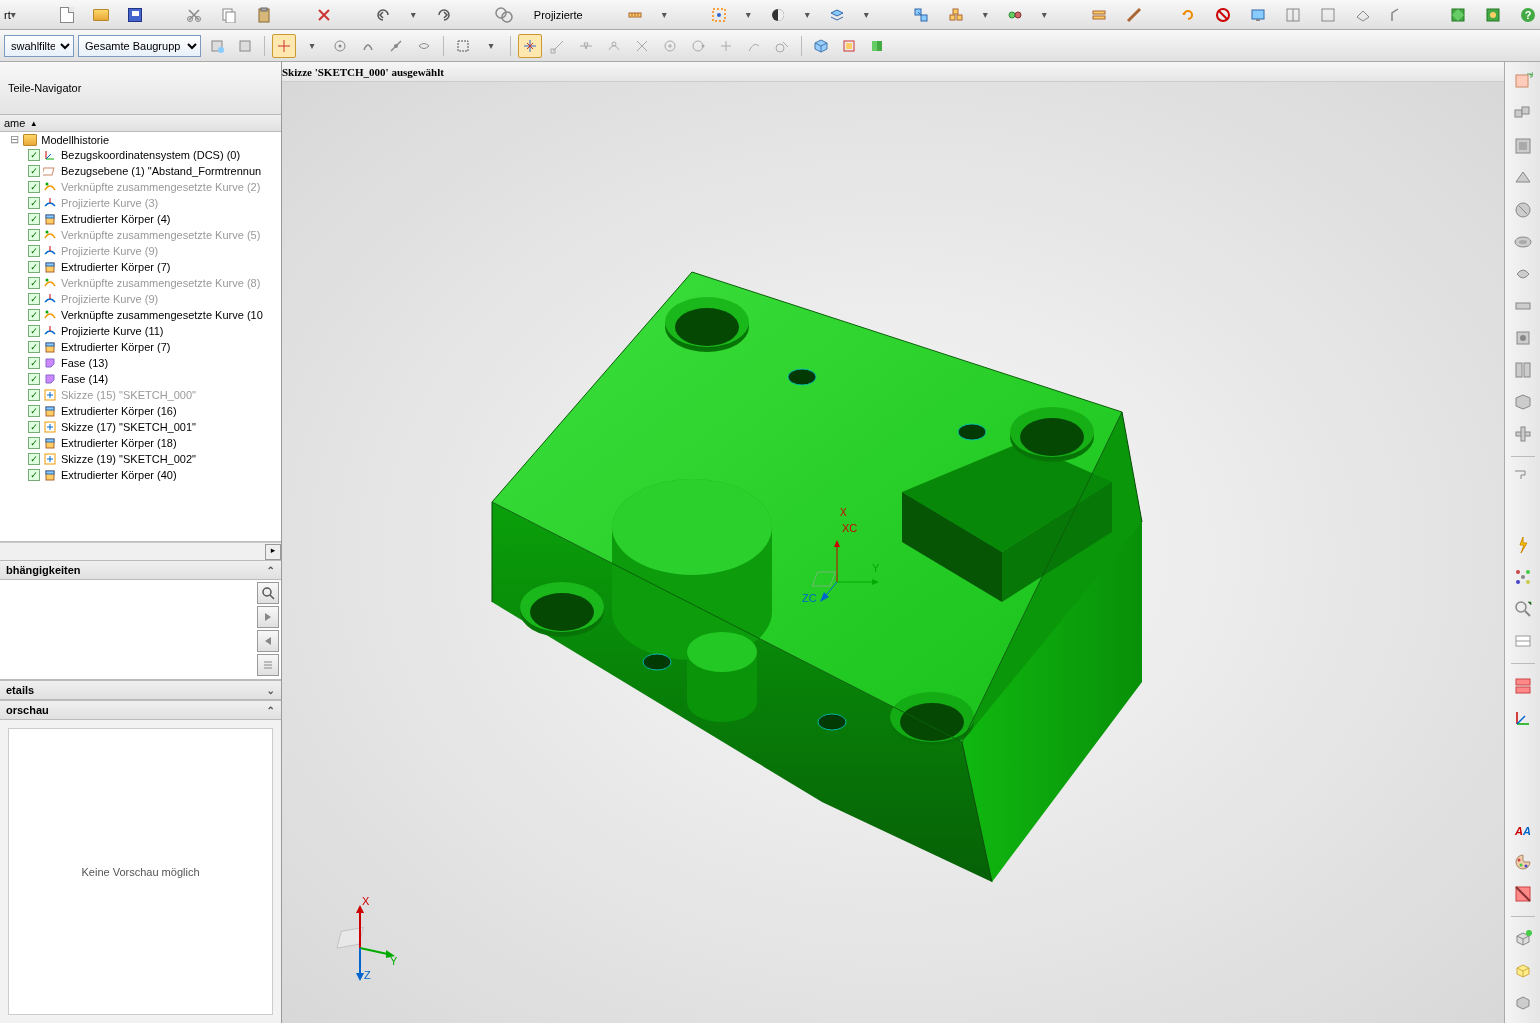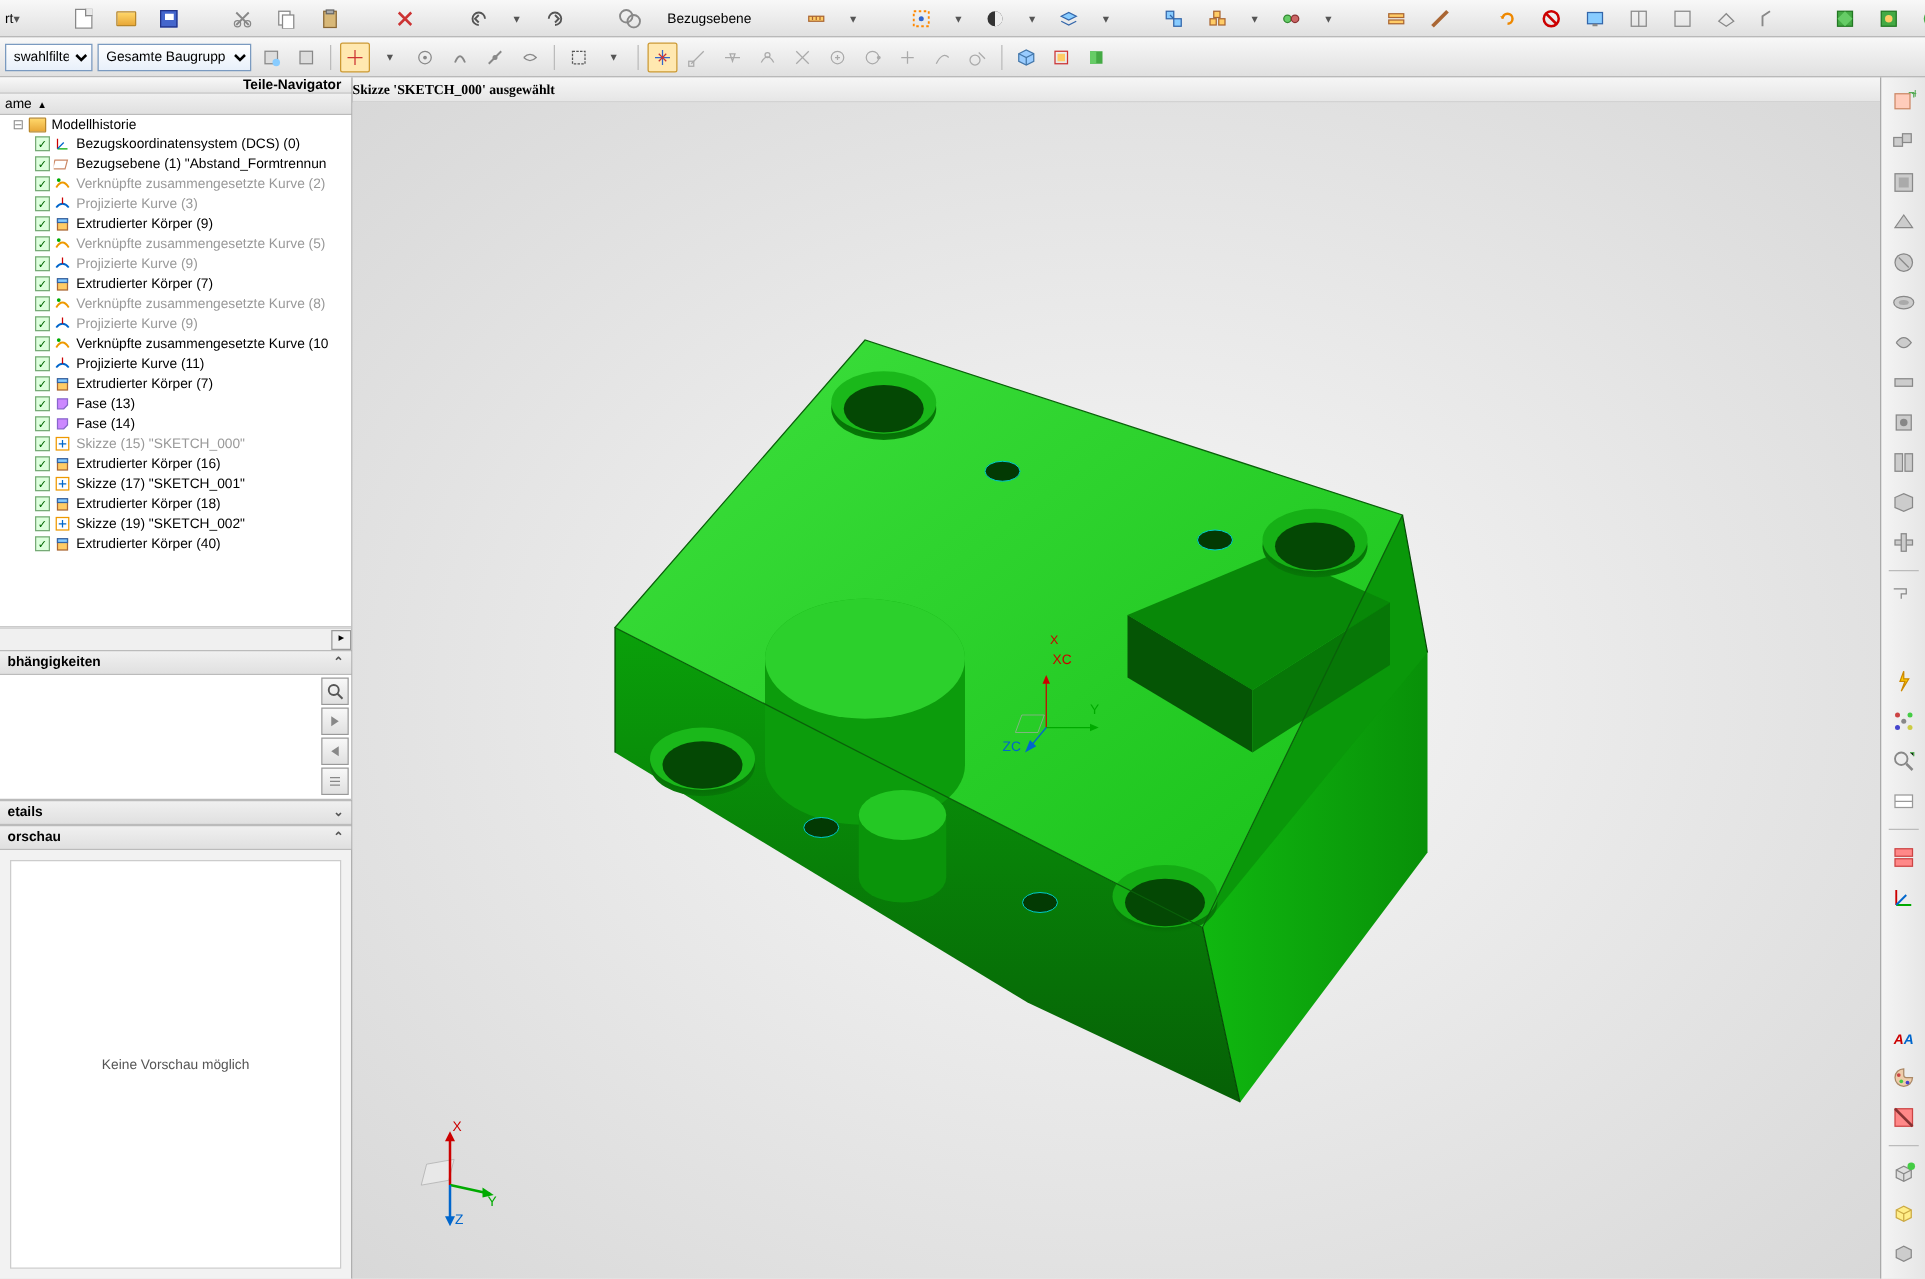--- a/index.html
+++ b/index.html
@@ -14,21 +14,21 @@
 
 .filter-row { background: linear-gradient(#f8f8f8, #e0e0e0); border-bottom: 1px solid #aaa; display: flex; align-items: center; padding: 2px 4px; gap: 4px; height: 32px; }
 .filter-combo { height: 22px; border: 1px solid #7a9ac0; background: #fff; font-size: 11px; padding: 0 2px; }
 .filter-combo.blue { background: linear-gradient(#fff, #e8f0fa); }
 
 
 .status-bar { position: absolute; top: 62px; left: 282px; right: 36px; height: 20px; background: linear-gradient(#f6f6f6, #e6e6e6); border-bottom: 1px solid #ccc; text-align: left; line-height: 20px; font-weight: bold; font-family: Liberation Serif, serif; }
 
 
 .left-panel { position: absolute; left: 0; top: 62px; bottom: 0; width: 282px; background: #f2f2f2; border-right: 1px solid #999; display: flex; flex-direction: column; }
-.panel-header { background: linear-gradient(#f8f8f8, #e4e4e4); border-bottom: 1px solid #bbb; padding: 0 8px; font-weight: bold; text-align: right; }
+.panel-header { background: linear-gradient(#f8f8f8, #e4e4e4); border-bottom: 1px solid #bbb; padding: 20px 8px; font-weight: normal; }
 .panel-subheader { background: linear-gradient(#f0f0f0, #e0e0e0); border-bottom: 1px solid #bbb; padding: 2px 4px; display: flex; align-items: center; }
 .panel-subheader .arrow-up { margin-left: 6px; font-size: 9px; }
 .tree { background: #fff; overflow: auto; flex: 0 0 410px; border-bottom: 1px solid #bbb; }
 .tree-scroll { overflow-x: scroll; overflow-y: auto; height: 100%; }
 .tree-node { padding: 1px 4px 1px 10px; display: flex; align-items: center; white-space: nowrap; cursor: pointer; }
 .tree-node.child { padding-left: 28px; }
 .tree-icon { width: 14px; height: 14px; margin-right: 4px; display: inline-block; flex-shrink: 0; }
 .tree-check { width: 12px; height: 12px; border: 1px solid #7a7; background: #dfd; margin-right: 3px; display: inline-flex; align-items: center; justify-content: center; color: #060; font-size: 9px; flex-shrink: 0; }
 .tree-label { font-size: 11px; }
 .tree-label.disabled { color: #999; }
@@ -127,21 +127,21 @@
         <path d="M7 5 L4 8 L7 11" fill="none" stroke="#555" stroke-width="1.5" transform="rotate(180 8 8)"></path>
       </svg>
     </span>
   <span class="tool-sep"></span>
   <span class="tool-btn">
       <svg width="18" height="16">
         <ellipse cx="6" cy="6" rx="5" ry="5" fill="none" stroke="#888" stroke-width="1.5"></ellipse>
         <ellipse cx="12" cy="10" rx="5" ry="5" fill="none" stroke="#888" stroke-width="1.5"></ellipse>
       </svg>
     </span>
-  <span style="margin-left:2px;">Bezugsebene</span>
+  <span style="margin-left:2px;">Projizierte</span>
   <span class="tool-sep"></span>
   <span class="tool-btn">
       <svg width="16" height="16">
         <rect x="2" y="6" width="12" height="4" fill="#fc6" stroke="#a63"></rect>
         <line x1="5" y1="6" x2="5" y2="9" stroke="#a63"></line>
         <line x1="8" y1="6" x2="8" y2="9" stroke="#a63"></line>
         <line x1="11" y1="6" x2="11" y2="9" stroke="#a63"></line>
       </svg>
     </span>
   <span class="tool-btn tool-dropdown">
@@ -481,21 +481,21 @@
             <span class="tree-label disabled">Projizierte Kurve (3)</span>
           </div>
           <div class="tree-node child">
             <span class="tree-check">✓</span>
             <span class="tree-icon">
               <svg width="14" height="14">
                 <rect x="3" y="3" width="8" height="9" fill="#fc6" stroke="#a63"></rect>
                 <rect x="3" y="3" width="8" height="3" fill="#8cf" stroke="#36a"></rect>
               </svg>
             </span>
-            <span class="tree-label ">Extrudierter Körper (9)</span>
+            <span class="tree-label ">Extrudierter Körper (4)</span>
           </div>
           <div class="tree-node child">
             <span class="tree-check">✓</span>
             <span class="tree-icon">
               <svg width="14" height="14">
                 <path d="M2 10 Q7 2 12 10" fill="none" stroke="#e90" stroke-width="1.5"></path>
                 <circle cx="4" cy="4" r="1.5" fill="#0a0"></circle>
               </svg>
             </span>
             <span class="tree-label disabled">Verknüpfte zusammengesetzte Kurve (5)</span>

